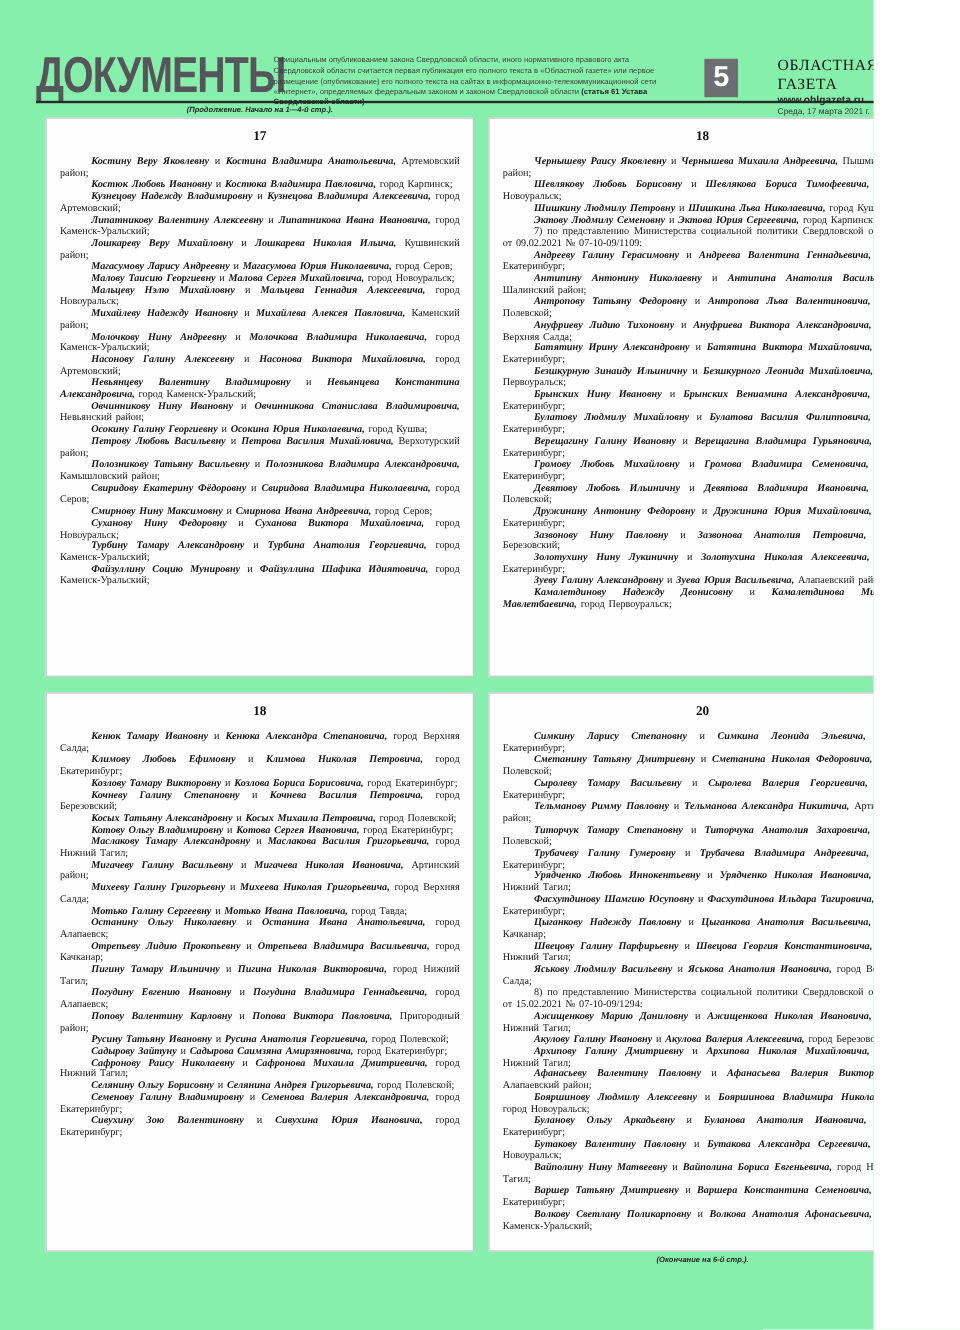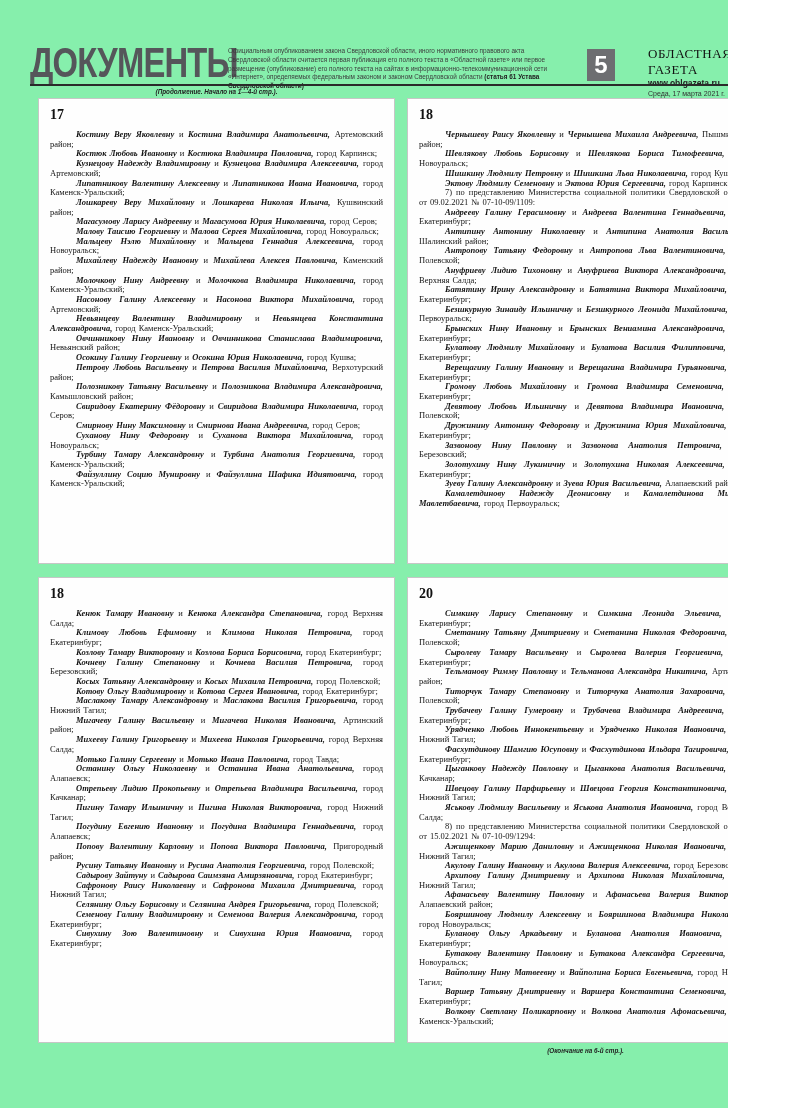--- a/index.html
+++ b/index.html
@@ -29,21 +29,21 @@
   .endnote{position:absolute;left:407px;top:1047px;width:357px;text-align:center;
            font-family:"Liberation Sans",sans-serif;font-style:italic;font-weight:bold;
            font-size:6.3px;color:#222;}
   
   .box{position:absolute;width:357px;height:466px;background:#fefefe;border:1px solid #c6c6c6;
        box-sizing:border-box;padding:8px 11px 0 11px;}
   .box-17{left:38px;top:98px;}
   .box-18{left:407px;top:98px;}
   .box-19{left:38px;top:577px;}
   .box-20{left:407px;top:577px;}
-  .box-num{text-align:left;font-weight:bold;font-size:14px;line-height:11px;margin:2px 0 10px 0;color:#111;}
+  .box-num{text-align:center;font-weight:bold;font-size:11px;line-height:11px;margin:2px 0 10px 0;color:#111;}
   .entry{font-size:8.5px;line-height:9.7px;text-align:justify;text-indent:26px;color:#141414;
          word-spacing:1px;}
   .entry .n{font-weight:bold;font-style:italic;}
   .entry.plain{font-weight:normal;font-style:normal;}
 </style>
 </head>
 <body>
 
 <div class="page">
 

